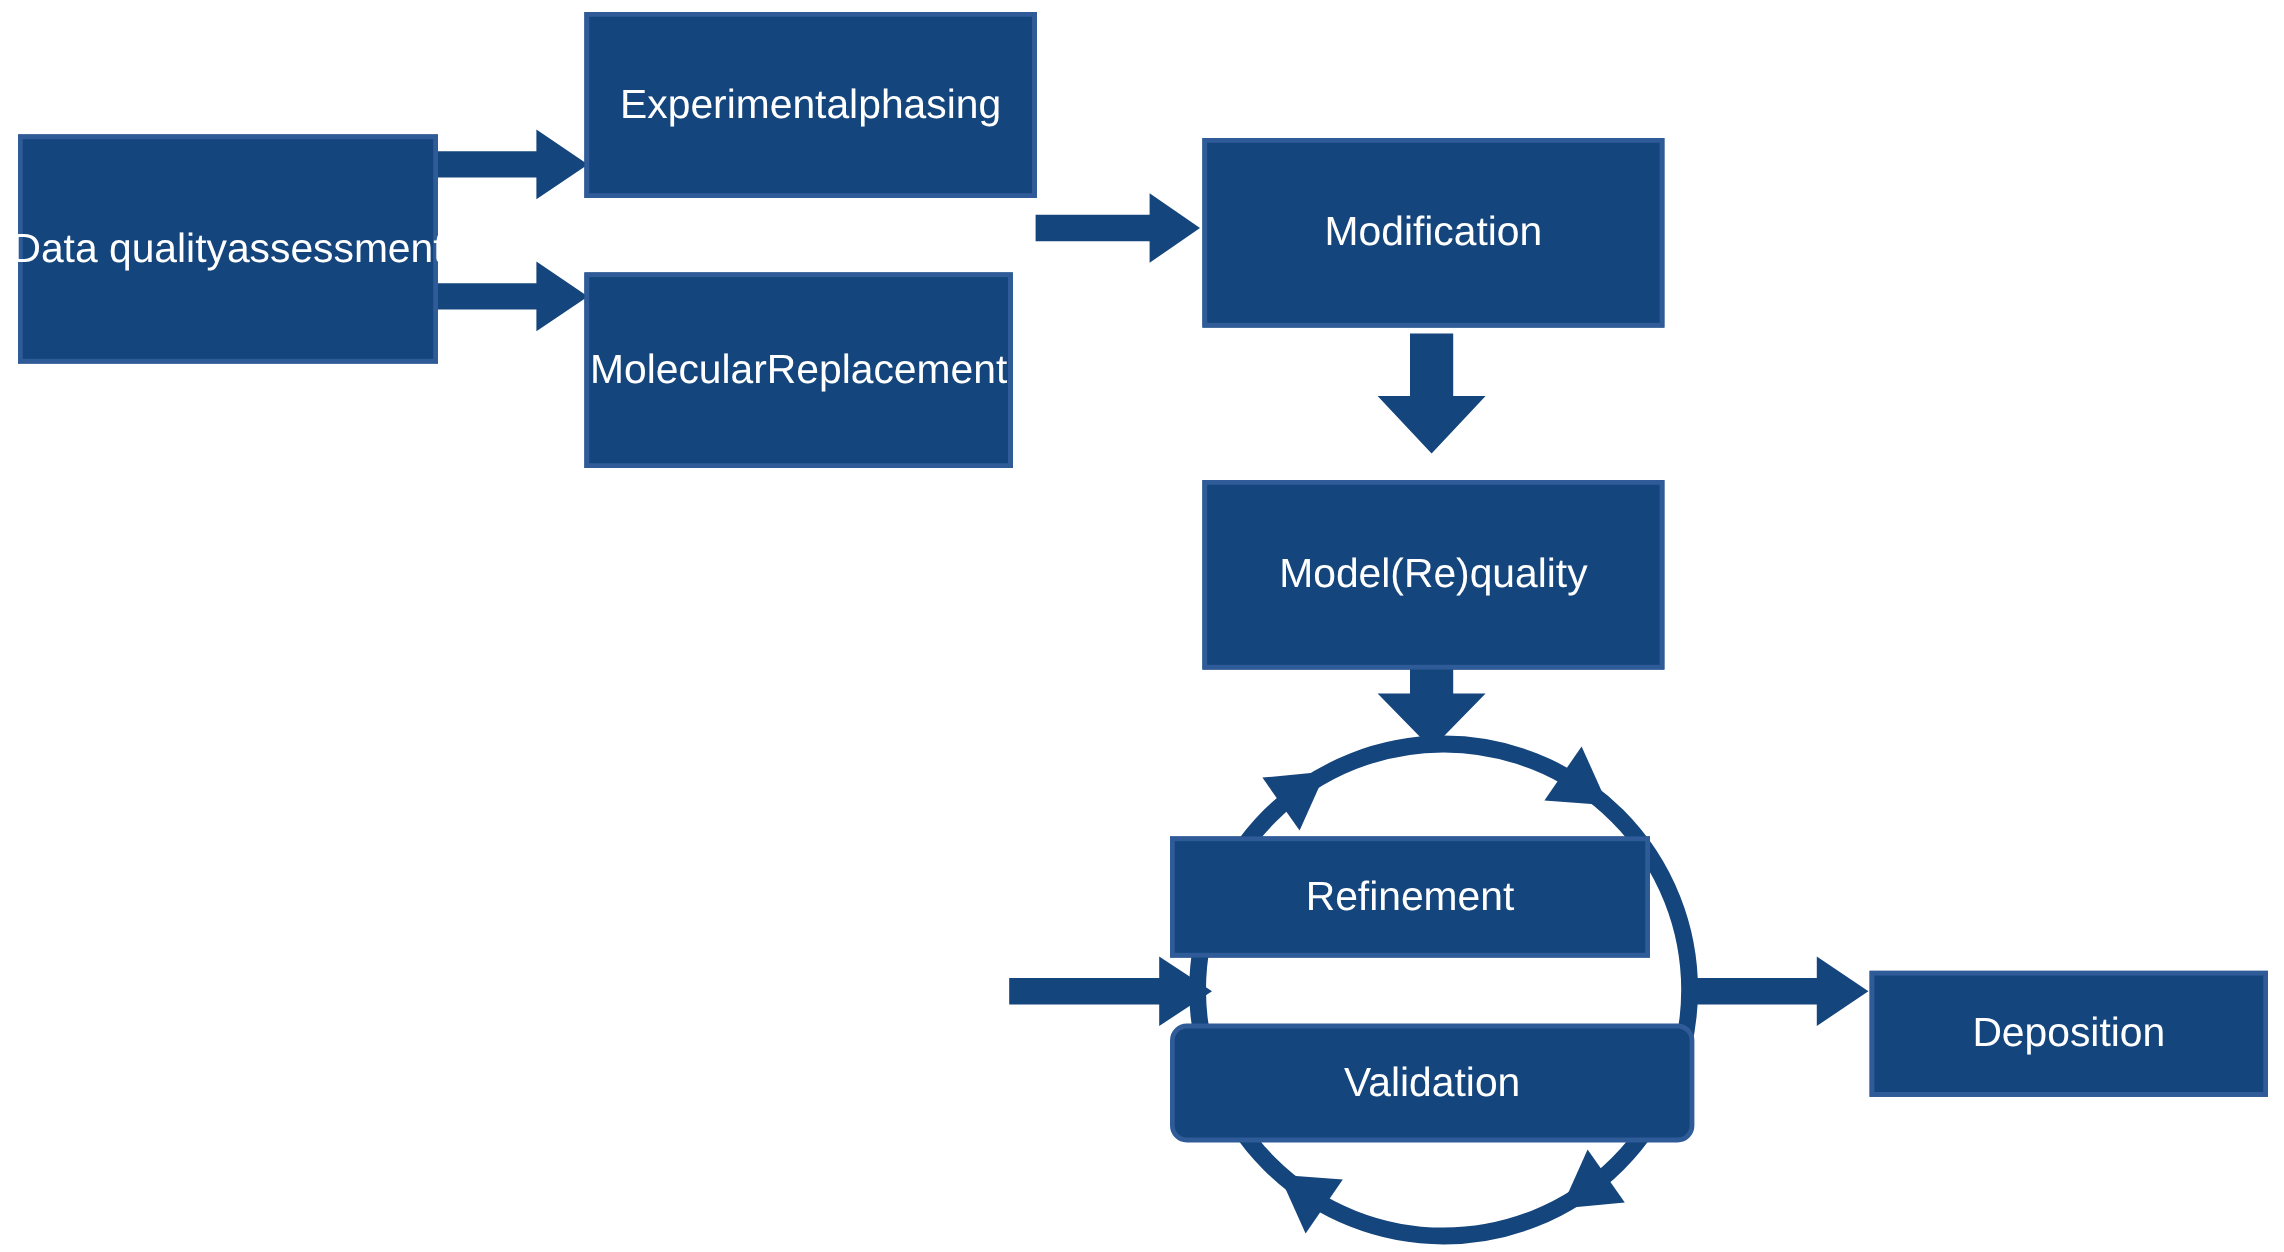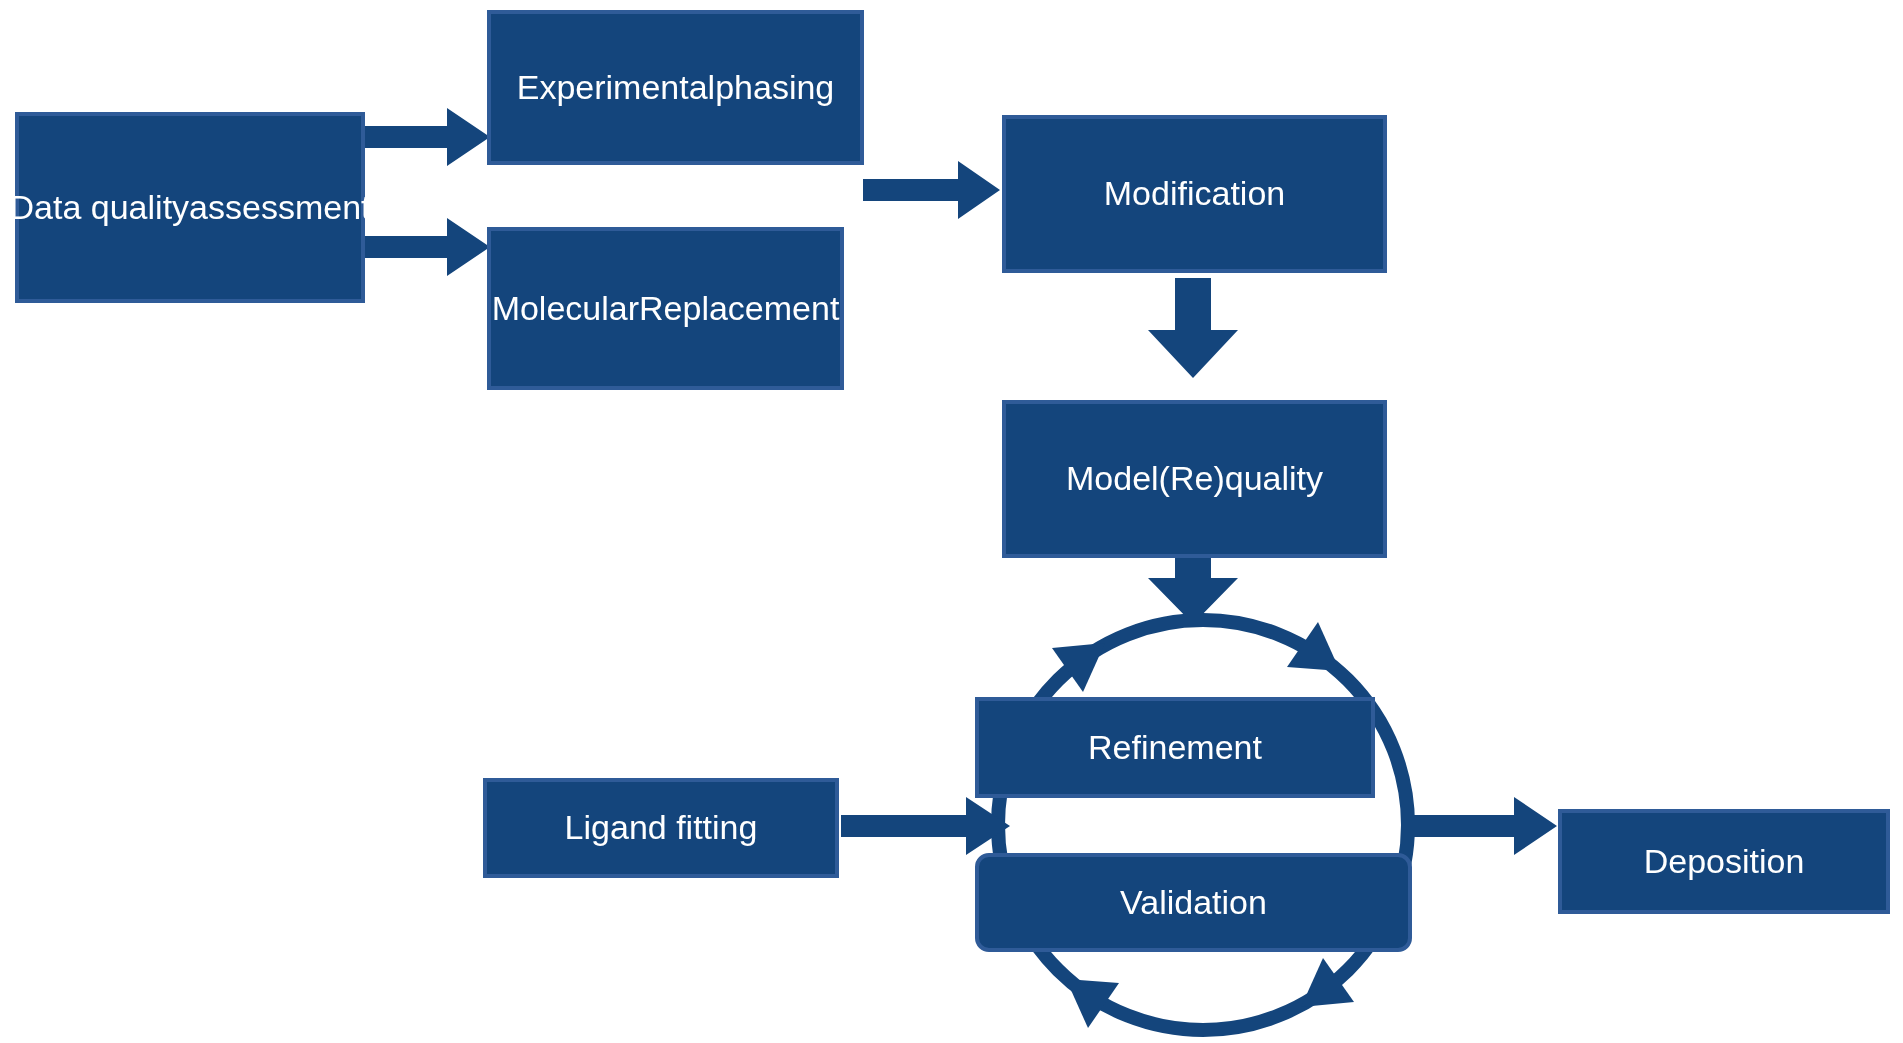--- a/index.html
+++ b/index.html
@@ -107,21 +107,18 @@
   </div>
 
   <div class="node" id="n-ref">
     <span>Refinement</span>
   </div>
 
   <div class="node" id="n-val">
     <span>Validation</span>
   </div>
 
-  <div class="node" id="n-lig">
-    <span>Ligand fitting</span>
-  </div>
 
   <div class="node" id="n-dep">
     <span>Deposition</span>
   </div>
 
 </div>
 
 </body></html>

